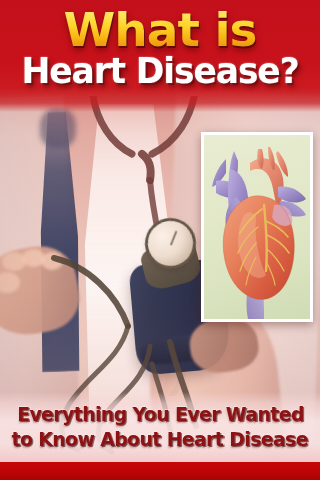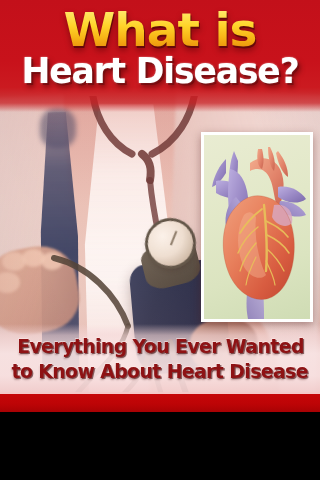--- a/index.html
+++ b/index.html
@@ -3,21 +3,21 @@
 <meta charset="utf-8">
 <style>
   html, body {
     margin: 0;
     padding: 0;
     background: #000;
   }
   .app {
     position: relative;
     width: 320px;
-    height: 412px;
+    height: 480px;
     overflow: hidden;
     font-family: "Liberation Sans", sans-serif;
     background: #d946ef;
     user-select: none;
   }
 
   
   .photo {
     position: absolute;
     inset: 0;

